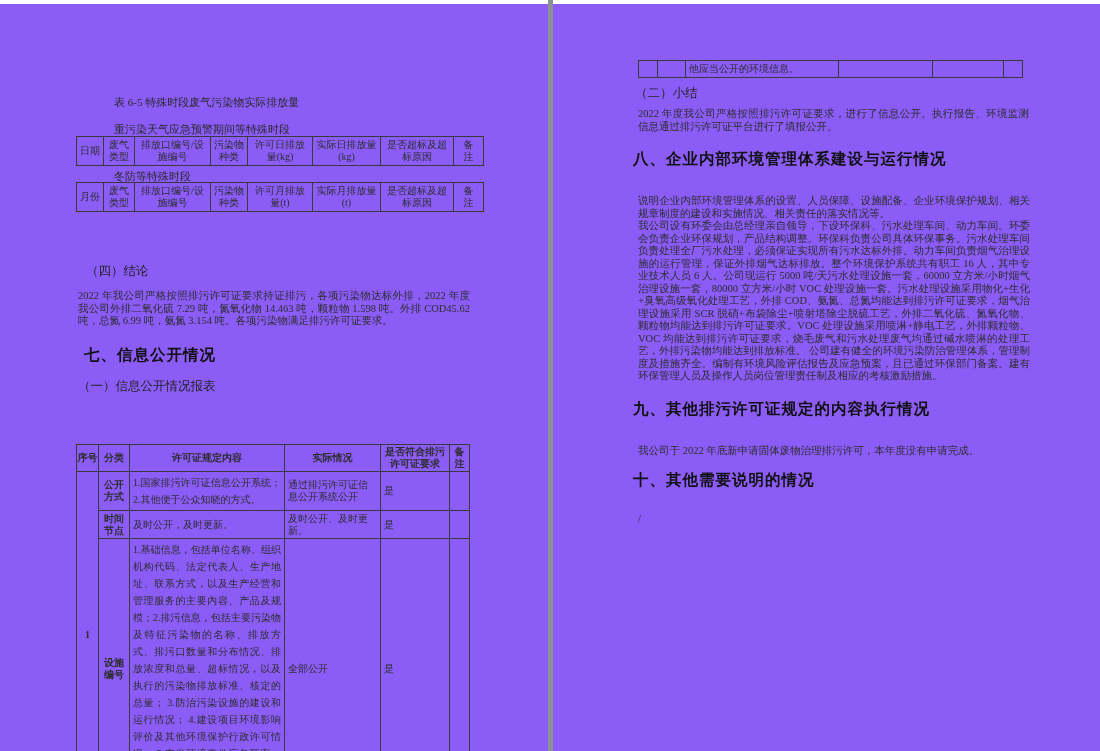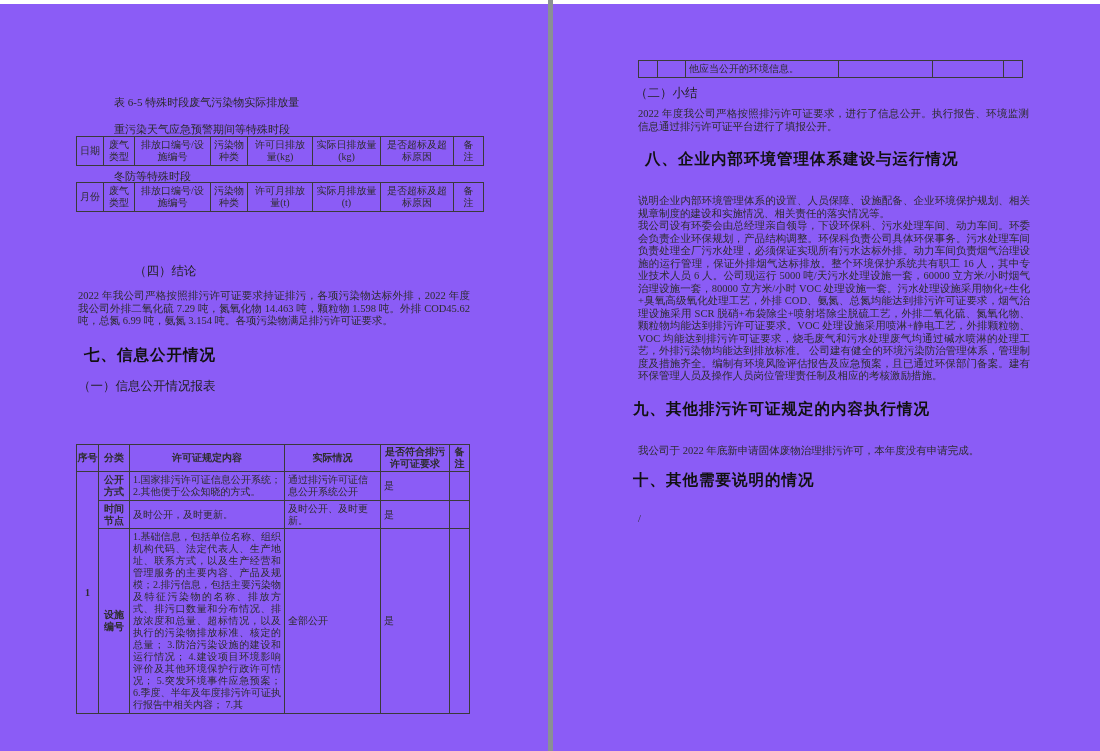--- a/index.html
+++ b/index.html
@@ -39,21 +39,21 @@
   
   .t65 th { height:29px; }
   .t65 .note-col { padding:1px 6px; }
 
   
   .t71 th { font-weight:bold; height:27px; }
   .t71 td.cat { font-weight:bold; }
   .t71 td.serial { font-weight:bold; }
   .t71 td.long {
     text-align:justify; vertical-align:top;
-    padding:2px 3px; line-height:12px;
+    padding:2px 3px; line-height:17px;
   }
   .t71 td.left { text-align:left; }
   .t71 tr.r1 td, .t71 tr.r2 td { height:28px; }
 
   
   .tcont td { height:17px; }
   .tcont td.left { text-align:left; }
 </style>
 </head>
 <body>
@@ -109,21 +109,21 @@
       <th>排放口编号/设施编号</th>
       <th>污染物种类</th>
       <th>许可月排放量(t)</th>
       <th>实际月排放量(t)</th>
       <th>是否超标及超标原因</th>
       <th class="note-col">备注</th>
     </tr>
   </tbody>
     </table>
 
-  <div class="abs subhead" style="left:86px; top:259px;margin-left:48px;">（四）结论</div>
+  <div class="abs subhead" style="left:86px; top:259px;">（四）结论</div>
 
   <div class="abs body-text" style="left:78px; top:286px; width:392px;">2022 年我公司严格按照排污许可证要求持证排污，各项污染物达标外排，2022 年度我公司外排二氧化硫 7.29 吨，氮氧化物 14.463 吨，颗粒物 1.598 吨。外排 COD45.62 吨，总氮 6.99 吨，氨氮 3.154 吨。各项污染物满足排污许可证要求。</div>
 
   <div class="abs h2" style="left:84px; top:341px;">七、信息公开情况</div>
 
   <div class="abs subhead" style="left:78px; top:374px;">（一）信息公开情况报表</div>
 
 
   <table class="abs t71" style="left:76px; top:440px; width:393px;">
     <colgroup>
@@ -191,21 +191,21 @@
       <td></td>
       <td></td>
     </tr>
   </tbody>
     </table>
 
   <div class="abs subhead" style="left:82px; top:81px;">（二）小结</div>
 
   <div class="abs body-text" style="left:85px; top:104px; width:391px;">2022 年度我公司严格按照排污许可证要求，进行了信息公开。执行报告、环境监测信息通过排污许可证平台进行了填报公开。</div>
 
-  <div class="abs h2" style="left:80px; top:145px;margin-left:12px;">八、企业内部环境管理体系建设与运行情况</div>
+  <div class="abs h2" style="left:80px; top:145px;">八、企业内部环境管理体系建设与运行情况</div>
 
   <div class="abs" style="left:85px; top:191px; width:392px;">
     <div class="body-text">说明企业内部环境管理体系的设置、人员保障、设施配备、企业环境保护规划、相关规章制度的建设和实施情况、相关责任的落实情况等。</div>
     <div class="body-text">我公司设有环委会由总经理亲自领导，下设环保科、污水处理车间、动力车间。环委会负责企业环保规划，产品结构调整。环保科负责公司具体环保事务。污水处理车间负责处理全厂污水处理，必须保证实现所有污水达标外排。动力车间负责烟气治理设施的运行管理，保证外排烟气达标排放。整个环境保护系统共有职工 16 人，其中专业技术人员 6 人。公司现运行 5000 吨/天污水处理设施一套，60000 立方米/小时烟气治理设施一套，80000 立方米/小时 VOC 处理设施一套。污水处理设施采用物化+生化+臭氧高级氧化处理工艺，外排 COD、氨氮、总氮均能达到排污许可证要求，烟气治理设施采用 SCR 脱硝+布袋除尘+喷射塔除尘脱硫工艺，外排二氧化硫、氮氧化物、颗粒物均能达到排污许可证要求。VOC 处理设施采用喷淋+静电工艺，外排颗粒物、VOC 均能达到排污许可证要求，烧毛废气和污水处理废气均通过碱水喷淋的处理工艺，外排污染物均能达到排放标准。 公司建有健全的环境污染防治管理体系，管理制度及措施齐全。编制有环境风险评估报告及应急预案，且已通过环保部门备案。建有环保管理人员及操作人员岗位管理责任制及相应的考核激励措施。</div>
   </div>
 
   <div class="abs h2" style="left:80px; top:395px;">九、其他排污许可证规定的内容执行情况</div>
 
   <div class="abs body-text" style="left:85px; top:441px; width:391px;">我公司于 2022 年底新申请固体废物治理排污许可，本年度没有申请完成。</div>
 

